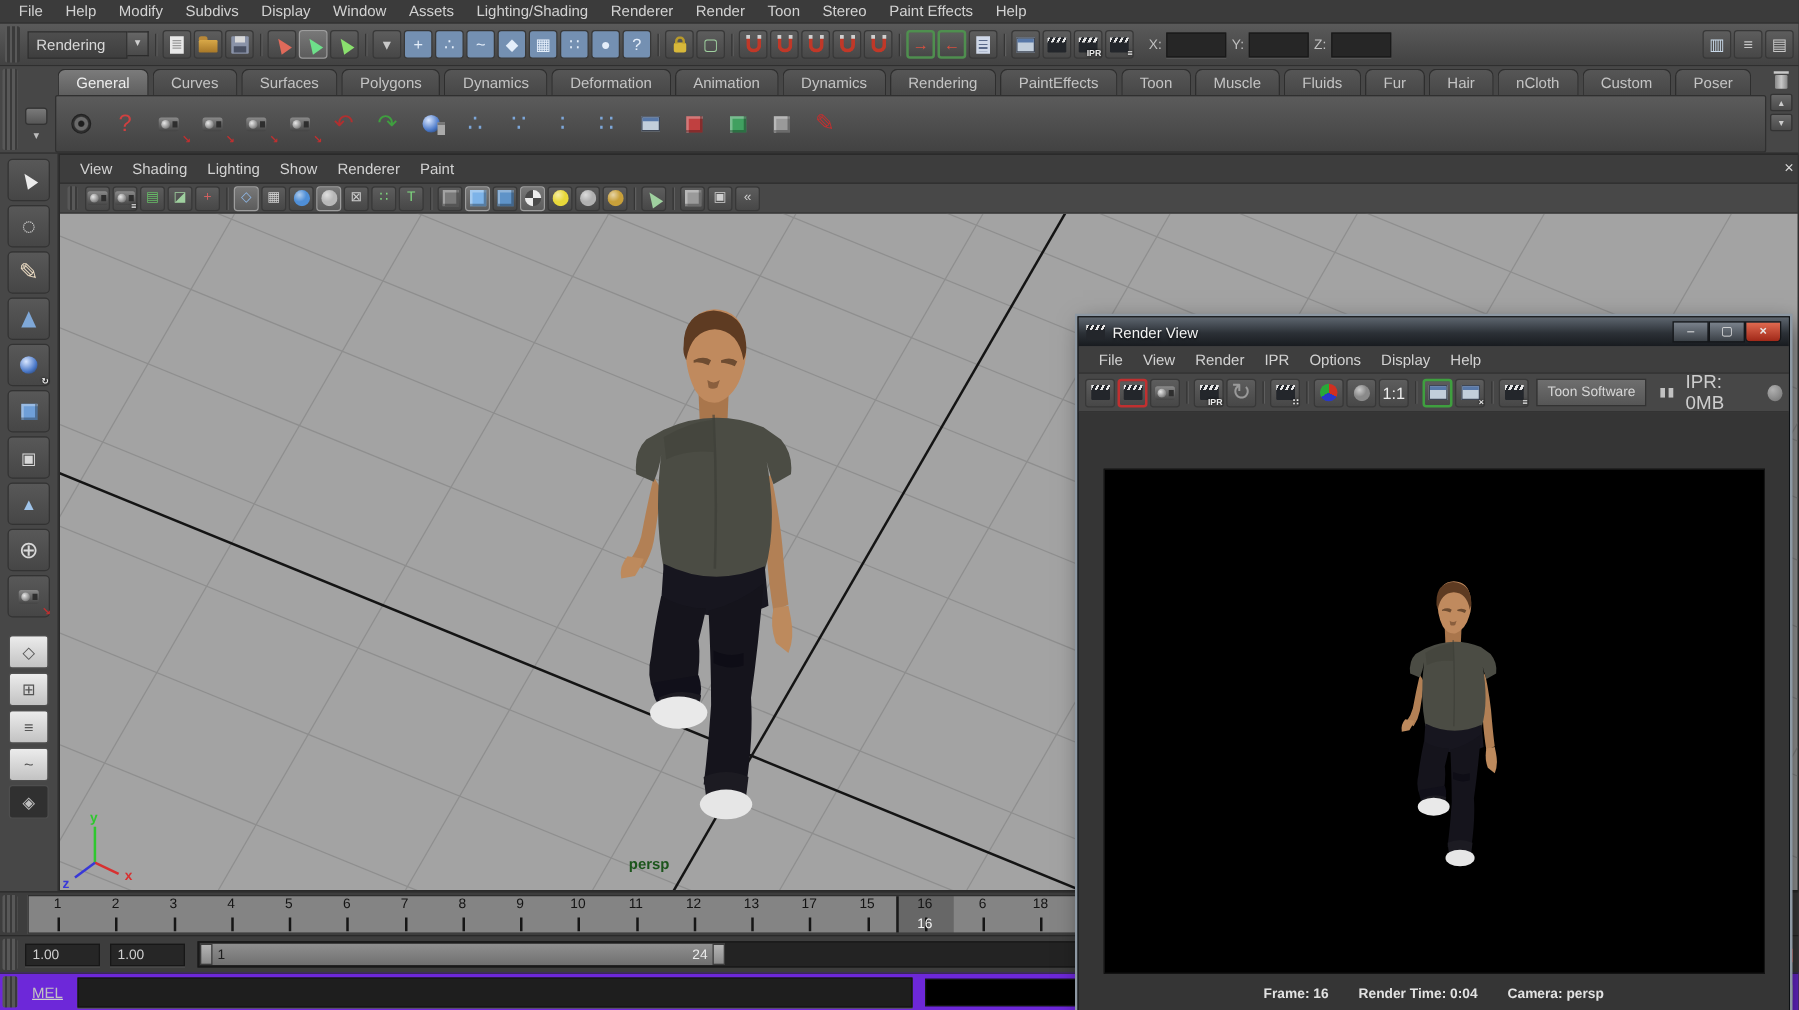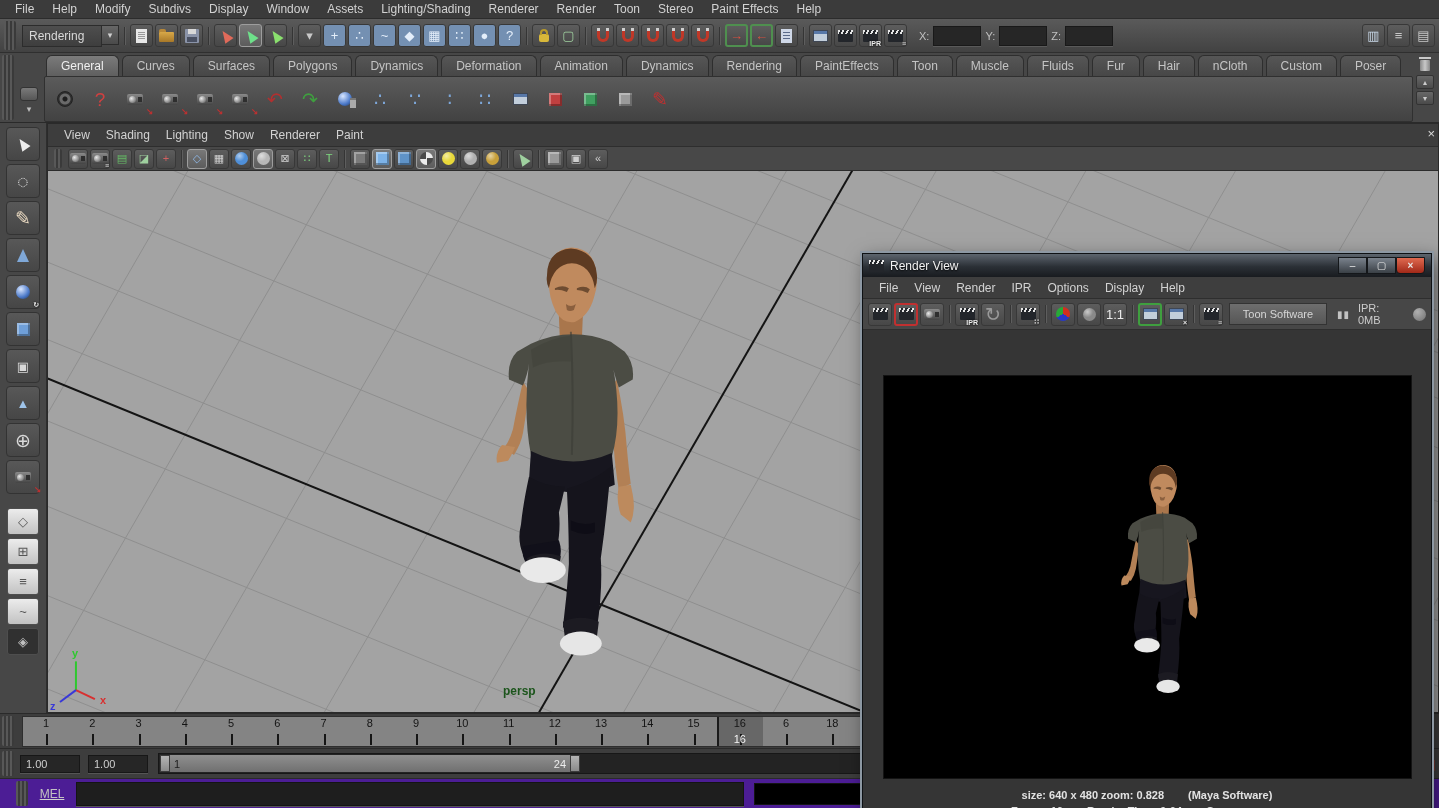--- a/index.html
+++ b/index.html
@@ -103,21 +103,21 @@
   .win-btns{margin-left:auto;display:flex;}
   .win-btn{width:29px;height:17px;background:linear-gradient(#7a828c,#3a4046);border:1px solid #14171a;color:#e8e8e8;font-size:10px;display:flex;align-items:center;justify-content:center;box-sizing:border-box;}
   .win-btn.close{background:linear-gradient(#e06a50,#a02818);border-radius:0 0 4px 4px;font-weight:bold;}
   .rv-menubar{height:21px;background:#3e3e3e;display:flex;align-items:center;padding-left:8px;border-bottom:1px solid #2e2e2e;}
   .rv-menubar .menu-item{padding:2px 8px;}
   .rv-toolbar{height:30px;background:#474747;display:flex;align-items:center;gap:2px;padding:0 5px;border-bottom:1px solid #2e2e2e;}
   #rv-icons{display:flex;align-items:center;gap:2px;}
   #rv-icons .icon-btn{width:24px;height:23px;}
   .rv-renderer{width:96px;height:20px;background:linear-gradient(#6e6e6e,#565656);border:1px solid #333;display:flex;align-items:center;justify-content:center;color:#d6d6d6;font-size:11px;margin-left:4px;}
   .rv-pause{margin-left:8px;color:#c2c2c2;font-size:10px;letter-spacing:1px;}
-  .rv-ipr{margin-left:6px;color:#cdcdcd;font-size:11px;}
+  .rv-ipr{margin-left:6px;color:#cdcdcd;font-size:15px;}
   .rv-dot{width:13px;height:13px;border-radius:50%;background:radial-gradient(circle at 35% 30%,#b0b0b0,#707070);margin-left:6px;}
   .rv-content{flex:1;background:#353535;display:flex;flex-direction:column;align-items:center;}
   .rv-image{margin-top:45px;width:527px;height:402px;background:#000;border:1px solid #141414;}
   .rv-status{margin-top:8px;text-align:center;color:#e2e2e2;font-size:11px;font-weight:bold;line-height:16px;}
   .rv-status span{margin:0 12px;}
   
   .timeline{top:713px;height:35px;background:#3d3d3d;padding:0 2px;border-top:1px solid #2a2a2a;}
   #timeline-ruler{width:1112px;height:31px;margin-left:8px;background:#848484;border:1px solid #2e2e2e;display:flex;box-sizing:border-box;}
   .tl-cell{flex:1;position:relative;color:#141414;font-size:11px;}
   .tl-cell .num{position:absolute;top:0;left:0;right:0;text-align:center;}
@@ -134,21 +134,21 @@
   .range-track{position:relative;width:845px;height:21px;margin-left:10px;background:#232323;border:1px solid #171717;box-sizing:border-box;}
   .range-bar{position:absolute;left:1px;top:1px;bottom:1px;width:50.2%;background:linear-gradient(#8f8f8f,#707070);}
   .rs-handle{position:absolute;top:0;bottom:0;width:10px;background:linear-gradient(#b4b4b4,#8a8a8a);border:1px solid #3c3c3c;box-sizing:border-box;}
   .rs-handle.left{left:0;}.rs-handle.right{right:0;}
   .rs-label-left{position:absolute;left:14px;top:3px;font-size:11px;color:#1d1d1d;}
   .rs-label-right{position:absolute;right:14px;top:3px;font-size:11px;color:#ececec;}
   .mini-arrow{width:14px;height:14px;display:flex;align-items:center;justify-content:center;color:#b8b8b8;font-size:9px;}
   .text-field{height:18px;background:#262626;border:1px solid #171717;box-shadow:0 1px 0 #555;color:#cfcfcf;font-size:11px;display:flex;align-items:center;padding-left:6px;box-sizing:border-box;}
   .autokey{width:16px;height:16px;display:flex;align-items:center;justify-content:center;color:#cc3a2a;font-size:14px;}
   
-  .cmdline{top:778px;height:30px;background:#4c1d95;padding:0 16px;border-top:1px solid #2a2a2a;text-decoration:underline;}
+  .cmdline{top:778px;height:30px;background:#6d28d9;padding:0 2px;border-top:1px solid #2a2a2a;text-decoration:underline;}
   .mel-label{width:36px;text-align:center;color:#c2c2c2;margin-left:6px;}
   .mel-input{width:662px;height:20px;margin-left:6px;background:#1e1e1e;border:1px solid #141414;box-shadow:0 1px 0 #555;color:#d8d8d8;}
   .mel-result{flex:1;height:20px;margin:0 6px 0 10px;background:#000;border:1px solid #141414;}
   .script-icon{width:22px;display:flex;justify-content:center;}
   input{font-family:inherit;outline:none;}
 </style>
 </head>
 <body>
 
 <svg width="0" height="0" style="position:absolute">
@@ -694,21 +694,20 @@
         <span class="rv-dot"></span>
       </div>
       <div class="rv-content">
         <div class="rv-image">
           <svg viewBox="0 0 527 402" width="527" height="402">
             <rect width="527" height="402" fill="#000"></rect>
             <use href="#char" x="223" y="86" width="111" height="239"></use>
           </svg>
         </div>
         <div class="rv-status">
-          <div><span>size: 640 x 480 zoom: 0.828</span><span>(Maya Software)</span></div>
           <div><span>Frame: 16</span><span>Render Time: 0:04</span><span>Camera: persp</span></div>
         </div>
       </div>
     </div>
   </div>
 
   <div class="row timeline">
     <div class="handle"></div>
     <div id="timeline-ruler">
         <span class="tl-cell">
@@ -757,21 +756,21 @@
         </span>
         <span class="tl-cell">
           <span class="num">12</span>
           <span class="tick"></span>
         </span>
         <span class="tl-cell">
           <span class="num">13</span>
           <span class="tick"></span>
         </span>
         <span class="tl-cell">
-          <span class="num">14</span>
+          <span class="num">17</span>
           <span class="tick"></span>
         </span>
         <span class="tl-cell">
           <span class="num">15</span>
           <span class="tick"></span>
         </span>
         <span class="tl-cell current">
           <span class="num">16</span>
           <span class="tick"></span>
           <span class="cur">16</span>

